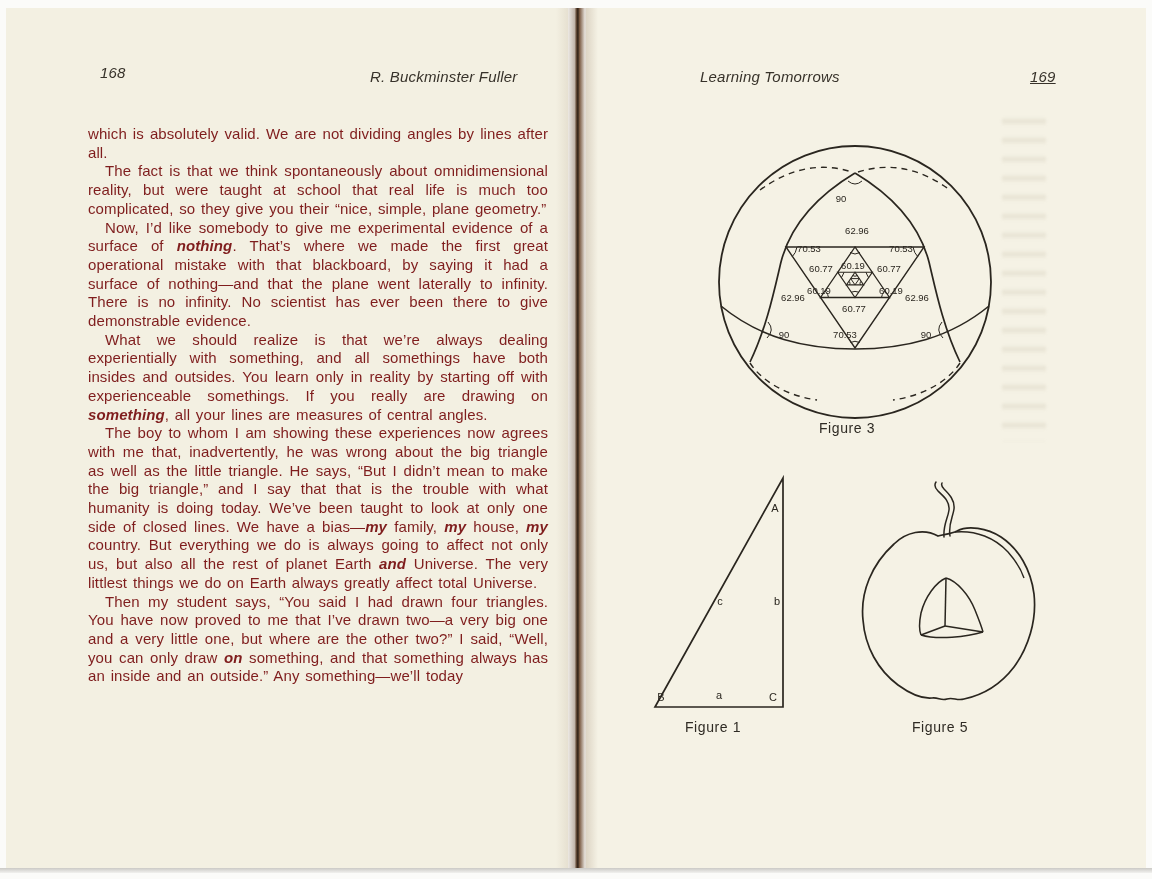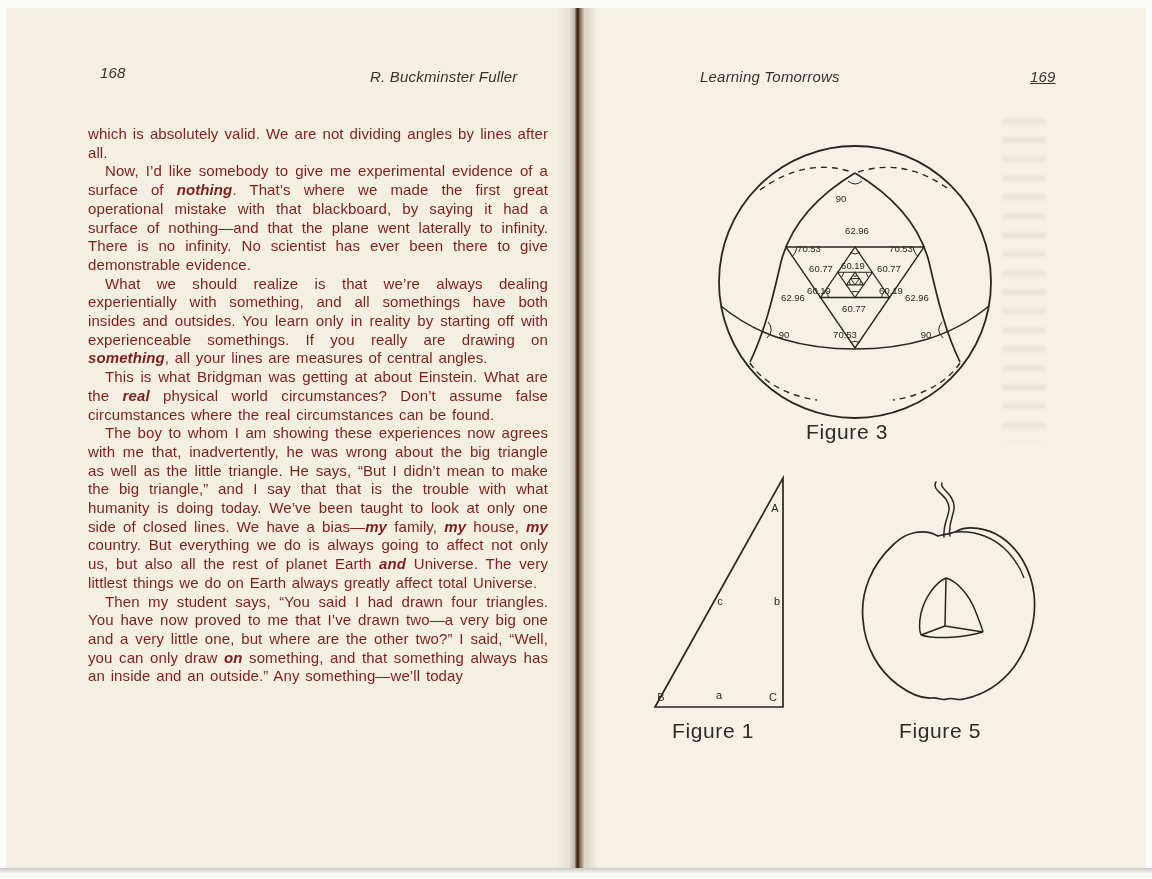--- a/index.html
+++ b/index.html
@@ -24,21 +24,21 @@
   .bottom-shadow{position:absolute;left:0;right:0;bottom:6px;height:5px;
     background:linear-gradient(180deg,rgba(60,55,45,0.25),rgba(60,55,45,0.05));}
   .running-head{position:absolute;font-style:italic;font-size:15px;color:#37322a;letter-spacing:0.2px;}
   .pagenum{font-style:italic;}
   .body-text{position:absolute;left:88px;top:103px;width:460px;color:#7f1d1d;margin-top:22px;}
   .body-text p{margin:0;font-size:15px;line-height:18.7px;text-align:justify;
     text-indent:17px;word-spacing:1.5px;letter-spacing:0.1px;}
   .body-text p.noindent{text-indent:0;}
   .body-text em{font-style:italic;font-weight:bold;}
   .fig{position:absolute;}
-  .fig-caption{position:absolute;font-size:21px;color:#2f2b24;letter-spacing:0.6px;text-align:center;}
+  .fig-caption{position:absolute;font-size:14px;color:#2f2b24;letter-spacing:0.6px;text-align:center;}
   svg .ln{stroke:#2a261f;fill:none;}
   .f3l{font-family:"Liberation Sans",sans-serif;font-size:9.5px;fill:#2a261f;text-anchor:middle;}
   .f4l{font-family:"Liberation Sans",sans-serif;font-size:11px;fill:#2a261f;text-anchor:middle;}
   .ghost{position:absolute;left:1002px;top:112px;width:44px;height:330px;
     background:repeating-linear-gradient(180deg,
       rgba(165,155,125,0.00) 0px,rgba(165,155,125,0.00) 5px,
       rgba(165,155,125,0.28) 9px,rgba(165,155,125,0.00) 14px,
       rgba(165,155,125,0.00) 19px);
     filter:blur(1.6px);opacity:0.65;}
 </style>
@@ -52,23 +52,23 @@
 <div class="spine"></div>
 <div class="bottom-shadow"></div>
 
 <div class="ghost"></div>
 
 <div class="running-head pagenum" style="left:100px;top:64px;">168</div>
 <div class="running-head" style="left:370px;top:68px;width:178px;text-align:left;">R. Buckminster Fuller</div>
 
 <div class="body-text">
     <p class="noindent"><span>which is absolutely valid. We are not dividing angles by lines after all.</span></p>
+    <p class="indent"><span>The fact is that we think spontaneously about omnidimensional reality, but were taught at school that real life is much too complicated, so they give you their “nice, simple, plane geometry.”</span></p>
     <p class="indent"><span>Now, I’d like somebody to give me experimental evidence of a surface of </span><em>nothing</em><span>. That’s where we made the first great operational mistake with that blackboard, by saying it had a surface of nothing—and that the plane went laterally to infinity. There is no infinity. No scientist has ever been there to give demonstrable evidence.</span></p>
     <p class="indent"><span>What we should realize is that we’re always dealing experientially with something, and all somethings have both insides and outsides. You learn only in reality by starting off with experienceable somethings. If you really are drawing on </span><em>something</em><span>, all your lines are measures of central angles.</span></p>
-    <p class="indent"><span>This is what Bridgman was getting at about Einstein. What are the </span><em>real</em><span> physical world circumstances? Don’t assume false circumstances where the real circumstances can be found.</span></p>
     <p class="indent"><span>The boy to whom I am showing these experiences now agrees with me that, inadvertently, he was wrong about the big triangle as well as the little triangle. He says, “But I didn’t mean to make the big triangle,” and I say that that is the trouble with what humanity is doing today. We’ve been taught to look at only one side of closed lines. We have a bias—</span><em>my</em><span> family, </span><em>my</em><span> house, </span><em>my</em><span> country. But everything we do is always going to affect not only us, but also all the rest of planet Earth </span><em>and</em><span> Universe. The very littlest things we do on Earth always greatly affect total Universe.</span></p>
     <p class="indent"><span>Then my student says, “You said I had drawn four triangles. You have now proved to me that I’ve drawn two—a very big one and a very little one, but where are the other two?” I said, “Well, you can only draw </span><em>on</em><span> something, and that something always has an inside and an outside.” Any something—we’ll today</span></p>
   </div>
 
 <div class="running-head" style="left:652px;top:68px;margin-left:48px;">Learning Tomorrows</div>
 <div class="running-head pagenum" style="left:1030px;top:68px;text-decoration:underline;">169</div>
 
 <svg class="fig" style="left:705px;top:142px;" width="300" height="300" viewBox="0 0 300 300">
   <circle class="ln" cx="150" cy="140" r="136" stroke-width="1.8"></circle>
 

